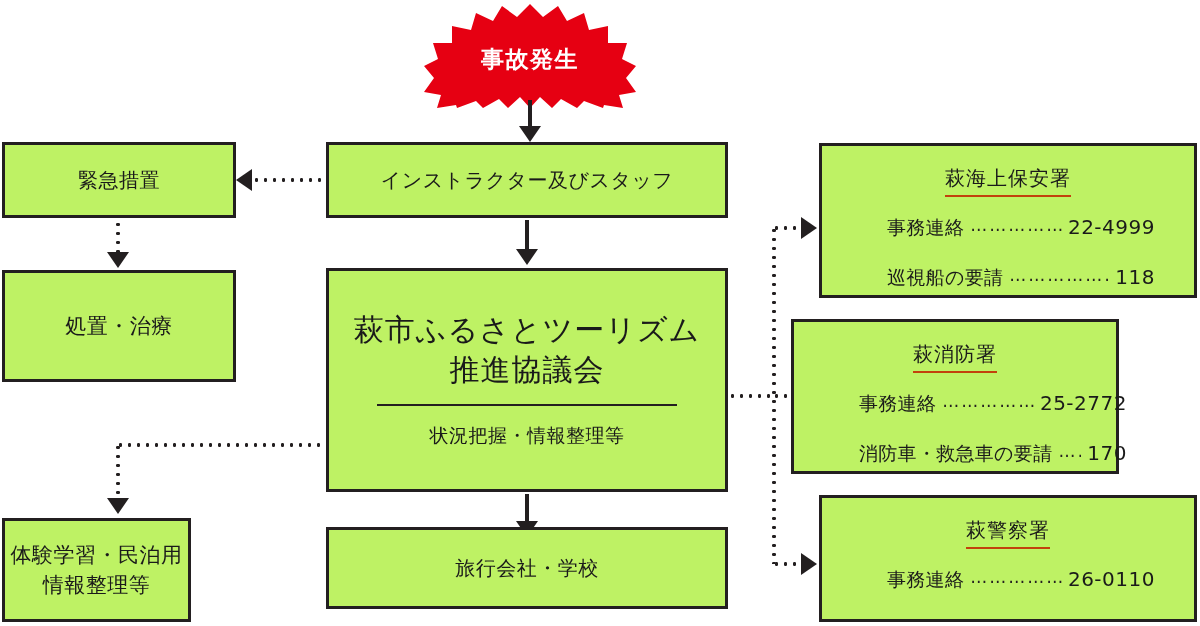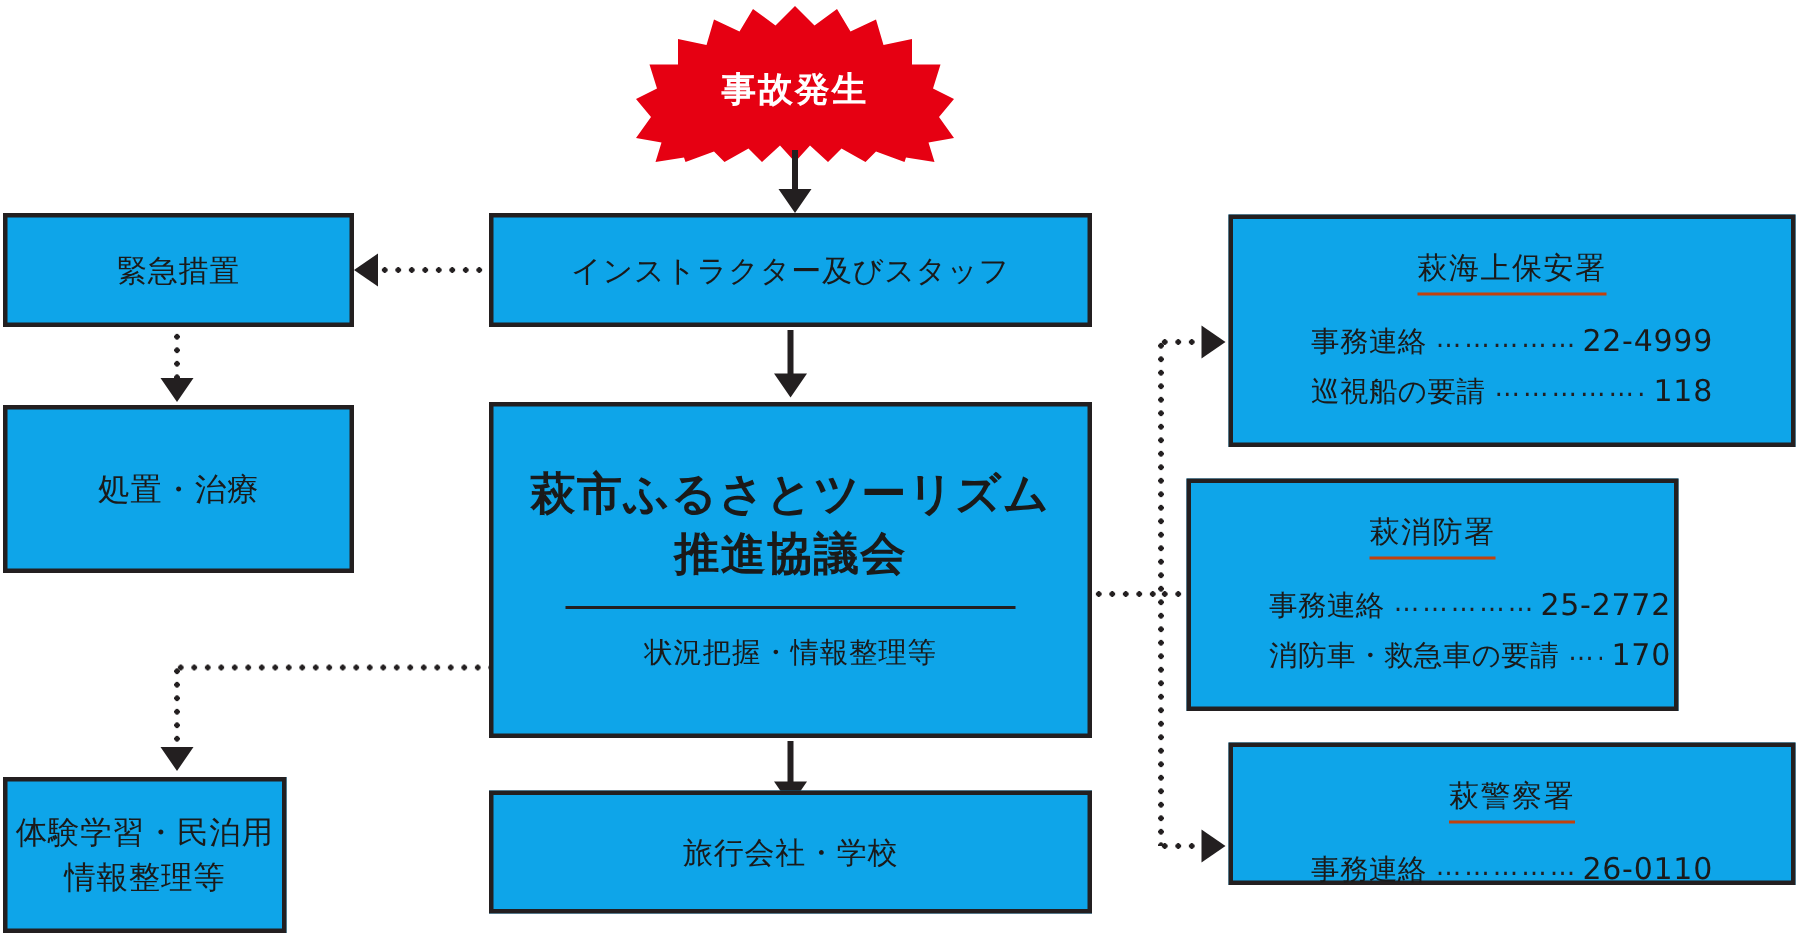--- a/index.html
+++ b/index.html
@@ -15,21 +15,21 @@
     font-family: "DejaVu Sans", "Liberation Sans", sans-serif;
     color: #1a1a1a;
     overflow: hidden;
   }
 
   
   .box {
     position: absolute;
     box-sizing: border-box;
     border: 3px solid #231f20;
-    background: #0ea5e9;
+    background: #bef264;
     display: flex;
     flex-direction: column;
     align-items: center;
     justify-content: center;
     text-align: center;
     line-height: 1.45;
   }
   .box .line {
     display: block;
     white-space: nowrap;
@@ -56,21 +56,21 @@
     letter-spacing: 1.5px;
     white-space: nowrap;
     text-align: center;
     width: 100%;
     top: 38%;
   }
 
   
   .org-title {
     font-size: 30px;
-    font-weight: 700;
+    font-weight: 400;
     line-height: 1.34;
     letter-spacing: 1px;
   }
   .org-divider {
     width: 300px;
     height: 2px;
     background: #231f20;
     margin: 14px 0 16px 0;
   }
 
@@ -85,23 +85,24 @@
     letter-spacing: 1px;
     border-bottom: 2px solid #c2410c;
     padding-bottom: 2px;
     margin-bottom: 14px;
     display: inline-block;
   }
   .agency-rows {
     display: flex;
     flex-direction: column;
     align-items: flex-start;
-    padding-left: 52px;
+    padding-left: 65px;
     width: 100%;
     box-sizing: border-box;
+    gap: 18px;
   }
   .agency-row {
     display: flex;
     align-items: baseline;
     width: 268px;
     font-size: 19px;
     letter-spacing: .3px;
     line-height: 1.62;
     white-space: nowrap;
   }
@@ -267,21 +268,21 @@
         <span class="num">25-2772</span>
       </div>
       <div class="agency-row">
         <span class="lab">消防車・救急車の要請</span>
         <span class="dots">……</span>
         <span class="num">170</span>
       </div>
     </div>
   </div>
 
-  <div class="box agency" style="left:819px; top:495px; width:378px; height:95px;">
+  <div class="box agency" style="left:819px; top:495px; width:378px; height:127px;">
     <span class="agency-name">萩警察署</span>
     <div class="agency-rows">
       <div class="agency-row">
         <span class="lab">事務連絡</span>
         <span class="dots">………………</span>
         <span class="num">26-0110</span>
       </div>
     </div>
   </div>
 

